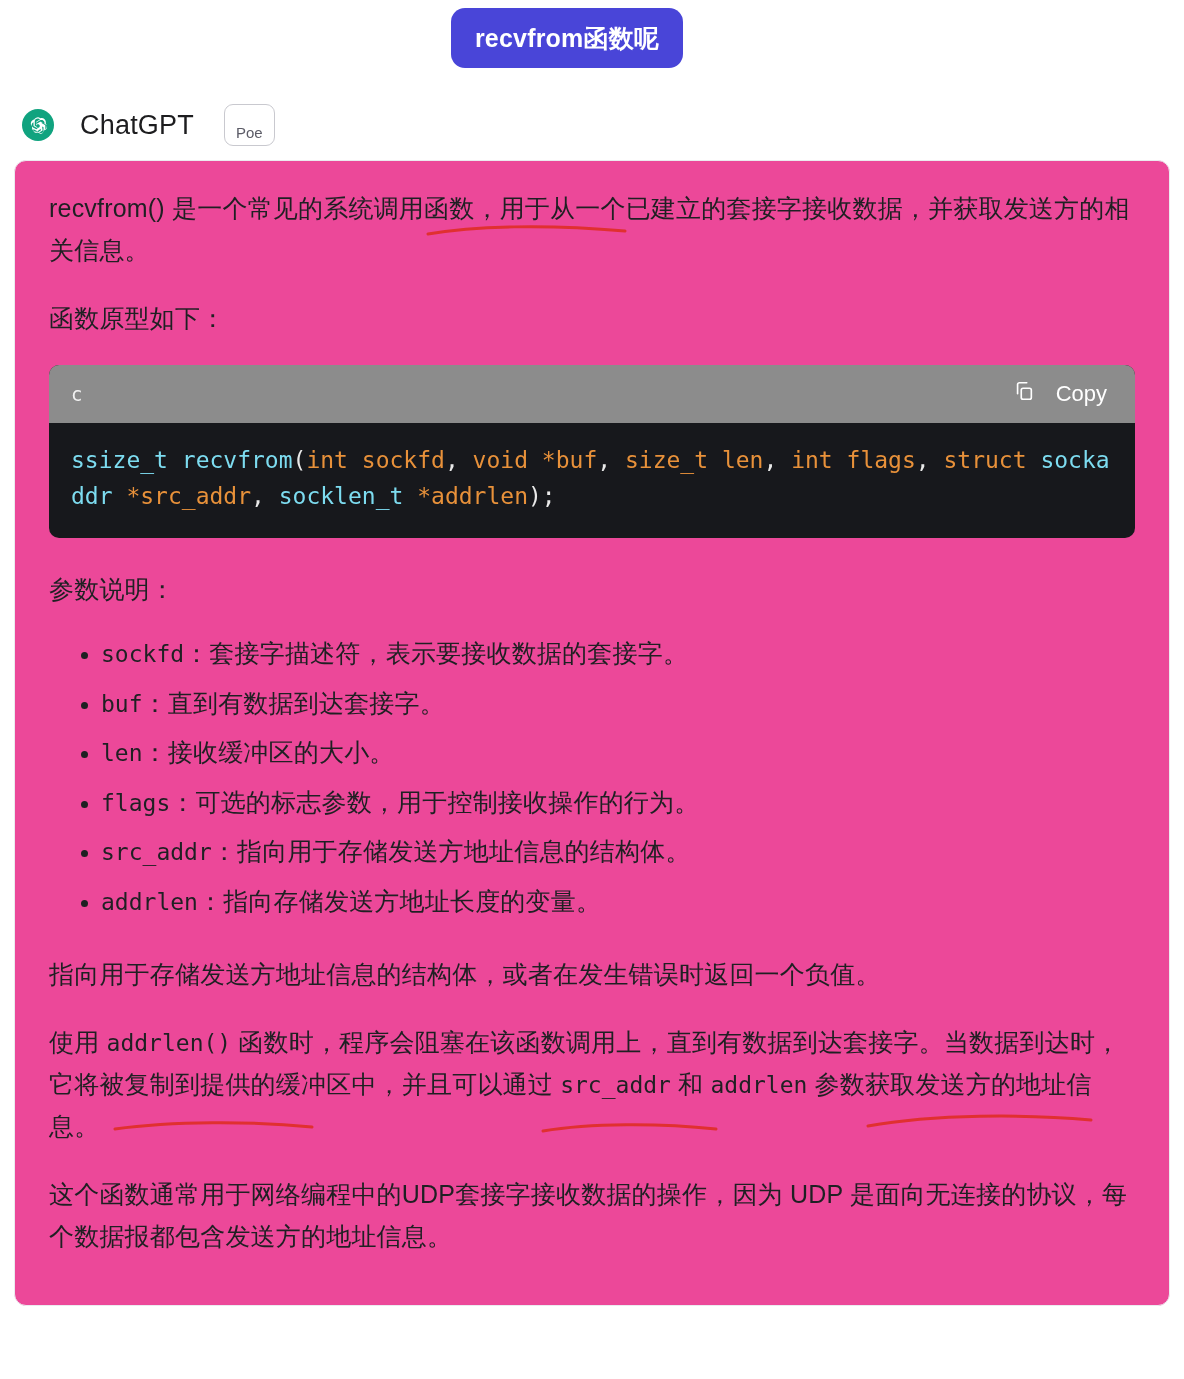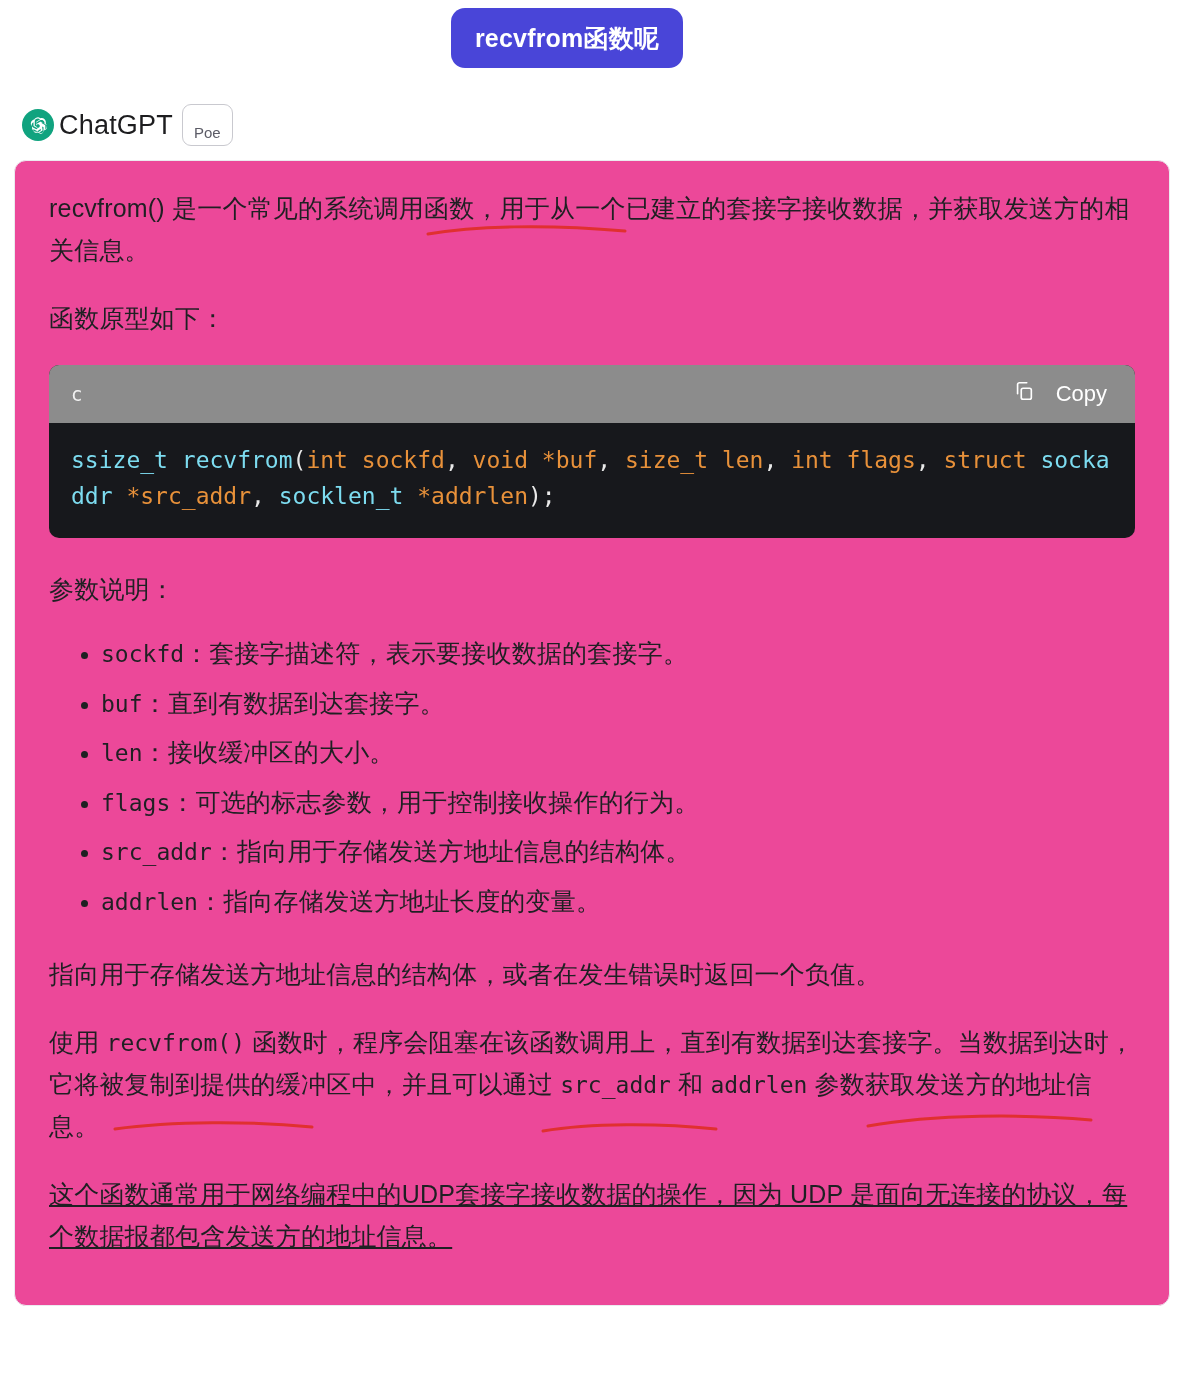--- a/index.html
+++ b/index.html
@@ -37,21 +37,21 @@
     line-height: 1.2;
     letter-spacing: 0.2px;
     font-weight: 600;
     max-width: 700px;
   }
 
   
   .bot-header {
     display: flex;
     align-items: center;
-    gap: 5px;
+    gap: 26px;
     padding: 36px 0 0 22px;
   }
   .bot-avatar {
     width: 32px;
     height: 32px;
     border-radius: 50%;
     background: #10a37f;
     display: flex;
     align-items: center;
     justify-content: center;
@@ -82,21 +82,21 @@
     box-sizing: border-box;
     position: relative;
   }
   .para {
     font-size: 25px;
     line-height: 1.68;
     color: #1f2023;
     margin: 0 0 26px 0;
     letter-spacing: 0.2px;
   }
-  .para:last-child { margin-bottom: 14px; text-decoration: underline; }
+  .para:last-child { margin-bottom: 14px; }
   .mono {
     font-family: "DejaVu Sans Mono", monospace;
     font-size: 23px;
     letter-spacing: 0;
   }
 
   
   .code-block {
     margin: 0 0 30px 0;
     border-radius: 10px;
@@ -212,21 +212,21 @@
         <li><span class="mono">buf</span><span>：直到有数据到达套接字。</span></li>
         <li><span class="mono">len</span><span>：接收缓冲区的大小。</span></li>
         <li><span class="mono">flags</span><span>：可选的标志参数，用于控制接收操作的行为。</span></li>
         <li><span class="mono">src_addr</span><span>：指向用于存储发送方地址信息的结构体。</span></li>
         <li><span class="mono">addrlen</span><span>：指向存储发送方地址长度的变量。</span></li>
       </ul>
 
     <p class="para">指向用于存储发送方地址信息的结构体，或者在发生错误时返回一个负值。</p>
 
     <p class="para">
-      <span>使用 </span><span class="mono">recvfrom()</span><span> 函数时，程序会阻塞在该函数调用上，直到有数据到达套接字。当数据到达时，它将被复制到提供的缓冲区中，并且可以通过 </span><span class="mono">src_addr</span><span> 和 </span><span class="mono">addrlen</span><span> 参数获取发送方的地址信息。</span>
+      <span>使用 </span><span class="mono">addrlen()</span><span> 函数时，程序会阻塞在该函数调用上，直到有数据到达套接字。当数据到达时，它将被复制到提供的缓冲区中，并且可以通过 </span><span class="mono">src_addr</span><span> 和 </span><span class="mono">addrlen</span><span> 参数获取发送方的地址信息。</span>
     </p>
 
     <p class="para">这个函数通常用于网络编程中的UDP套接字接收数据的操作，因为 UDP 是面向无连接的协议，每个数据报都包含发送方的地址信息。</p>
   </div>
 
   <svg class="scribble" style="left:425px; top:218px;" width="210" height="24" viewBox="0 0 210 24">
     <path d="M3 16 C 50 8, 120 6, 200 13" stroke="#e03030" stroke-width="3" fill="none" stroke-linecap="round"></path>
   </svg>
 
   <svg class="scribble" style="left:112px; top:1115px;" width="205" height="24" viewBox="0 0 205 24">

